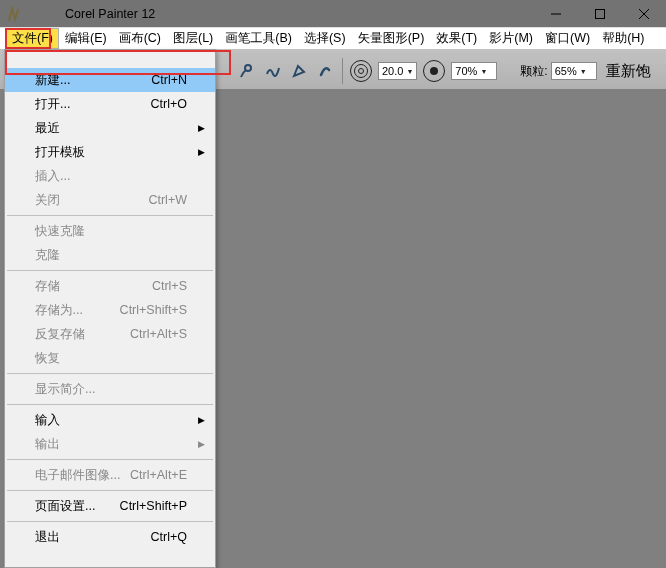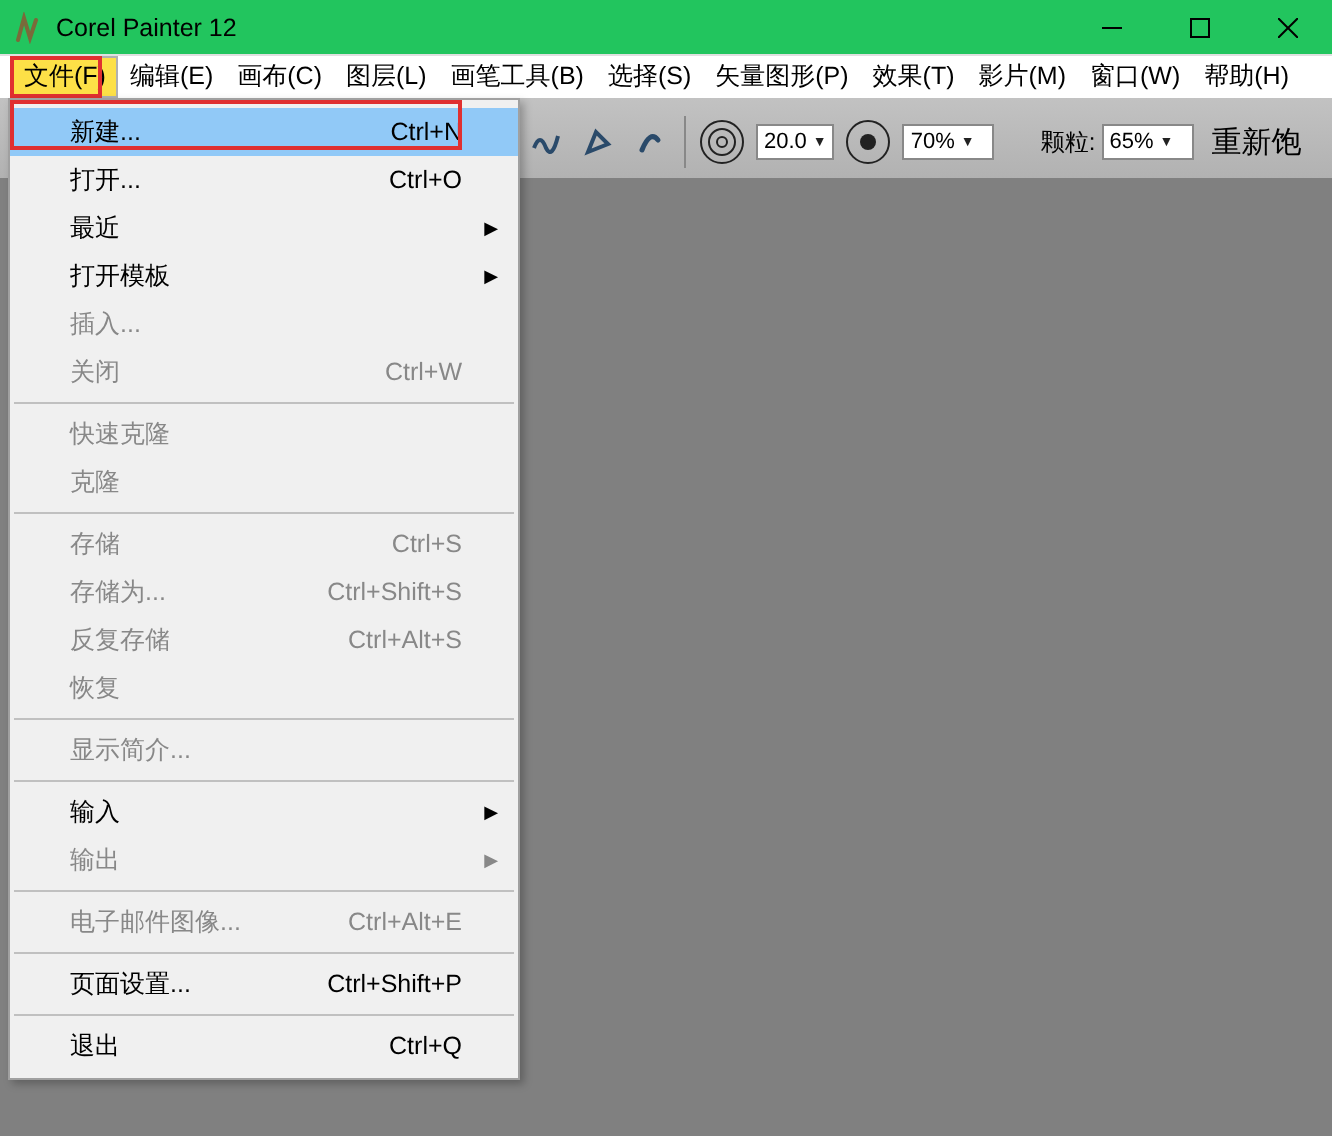--- a/index.html
+++ b/index.html
@@ -1,18 +1,18 @@
 <!DOCTYPE html>
 <html><head>
 <meta charset="utf-8">
 <style>
 * { box-sizing: border-box; margin: 0; padding: 0; font-family: "Microsoft YaHei", "SimSun", sans-serif; }
 body { background: #fff; width: 666px; height: 568px; overflow: hidden; position: relative; }
 
-.titlebar { height: 28px; background: #22c55e; display: flex; align-items: center; padding-left: 6px; border-bottom: 1px solid #e0e0e0; }
+.titlebar { height: 28px; background: #737373; display: flex; align-items: center; padding-left: 6px; border-bottom: 1px solid #e0e0e0; gap: 37px; }
 .app-icon { width: 16px; height: 16px; display: flex; align-items: center; justify-content: center; margin-right: 6px; }
 .app-title { font-size: 12.5px; color: #000; flex: 0 0 auto; }
 .title-spacer { flex: 1; }
 .win-controls { display: flex; height: 100%; }
 .win-btn { width: 44px; height: 100%; display: flex; align-items: center; justify-content: center; font-size: 11px; color: #222; }
 .win-btn.close-x { font-size: 14px; }
 
 .menubar { height: 21px; background: #fff; display: flex; align-items: center; padding-left: 6px; font-size: 12.5px; color: #000; }
 .menubar .menu-item { padding: 0 6px; height: 100%; display: flex; align-items: center; }
 .menubar .menu-item.open { background: #fde047; border: 1px solid #b0b0b0; padding: 0 5px; }
@@ -28,21 +28,21 @@
 .concentric .r3 { inset: 8px; }
 .num-field { height: 18px; background: #fff; border: 1px solid #888; display: flex; align-items: center; font-size: 11px; padding: 0 3px; margin: 0 3px; }
 .num-field .drop { font-size: 7px; margin-left: 3px; color: #222; }
 .dot-circle { width: 22px; height: 22px; border: 1px solid #222; border-radius: 50%; display: flex; align-items: center; justify-content: center; margin: 0 3px; }
 .dot-circle .d { width: 8px; height: 8px; background: #222; border-radius: 50%; }
 .lbl { font-size: 12px; color: #000; margin-left: 20px; }
 .toolbar-btn { font-size: 15px; color: #000; margin-left: 6px; }
 
 .canvas-area { position: absolute; top: 89px; left: 0; right: 0; bottom: 0; background: #808080; }
 
-.dropdown { position: absolute; top: 49px; left: 4px; width: 256px; background: #f0f0f0; border: 1px solid #a0a0a0; box-shadow: 2px 2px 4px rgba(0,0,0,0.25); padding: 4px 0; }
+.dropdown { position: absolute; top: 49px; left: 4px; width: 212px; background: #f0f0f0; border: 1px solid #a0a0a0; box-shadow: 2px 2px 4px rgba(0,0,0,0.25); padding: 18px 0; }
 .dd-item { height: 24px; display: flex; align-items: center; padding-left: 30px; padding-right: 28px; position: relative; font-size: 12.5px; color: #000; }
 .dd-item.highlight { background: #91c9f7; }
 .dd-item.disabled { color: #888; }
 .dd-item .short { position: absolute; right: 28px; }
 .dd-item .arrow { position: absolute; right: 10px; font-size: 9px; color: #000; }
 .dd-sep { height: 1px; background: #c0c0c0; margin: 3px 2px; }
 .new-highlight { position: absolute; top: 50px; left: 5px; width: 226px; height: 25px; border: 2px solid #e03030; pointer-events: none; z-index: 10; }
 </style>
 </head>
 <body>

